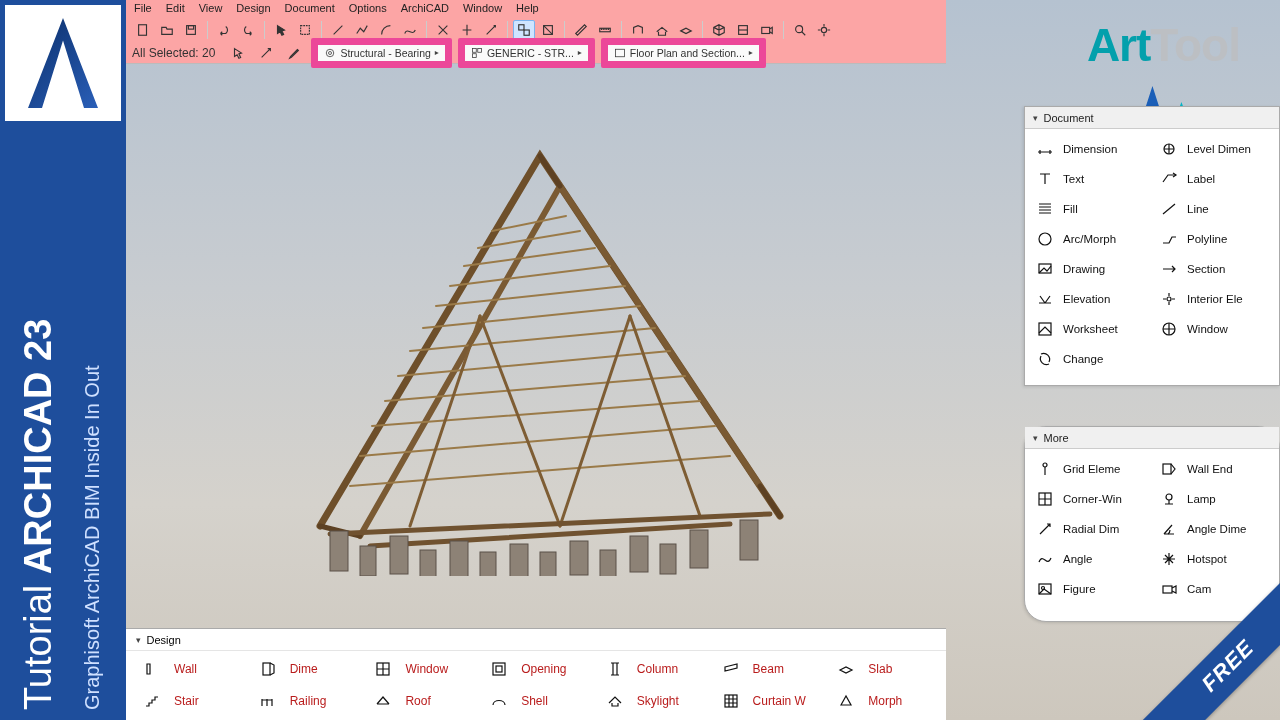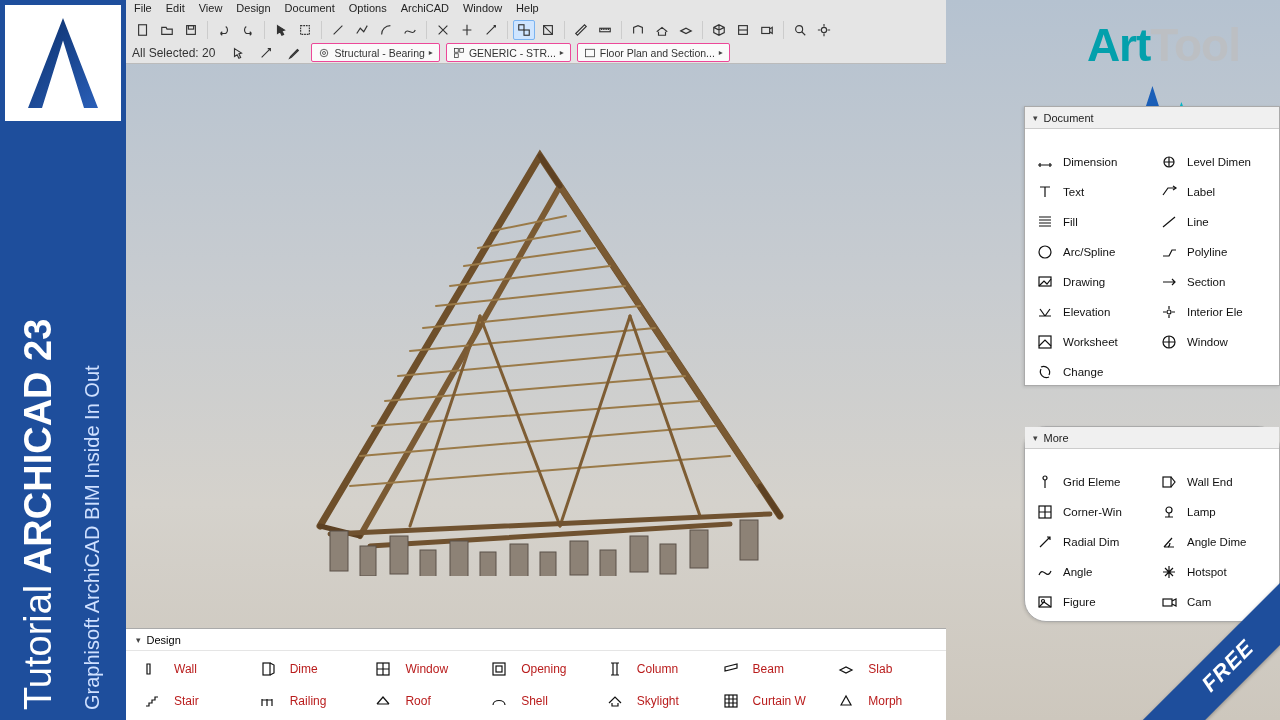--- a/index.html
+++ b/index.html
@@ -34,21 +34,21 @@
   }
   .rot-text .big b { font-weight: 700; }
   .rot-text .sub {
     position: absolute; left: 104px; bottom: 10px;
     transform: rotate(-90deg); transform-origin: left bottom;
     white-space: nowrap; font-size: 20px; font-weight: 300; color: #cfe0ff;
   }
 
   
   .top-panel {
-    position: absolute; left: 126px; top: 0; right: 334px; height: 64px; background: #e5e5e5;
+    position: absolute; left: 126px; top: 0; right: 334px; height: 64px; background: #fca5a5;
     border-bottom: 1px solid #bbb;
   }
   .menu-bar {
     height: 18px; display: flex; gap: 14px; padding: 2px 8px; font-size: 11px; color: #222;
   }
   .menu-bar span { cursor: default; }
   .toolbar-row {
     height: 23px; display: flex; gap: 2px; padding: 0 6px; align-items: center;
   }
   .tbtn {
@@ -56,21 +56,21 @@
     display: flex; align-items: center; justify-content: center; color: #333; font-size: 12px;
   }
   .tbtn.sel { background: #cfe5ff; border-color: #7bb3f0; }
   .tbtn svg { width: 14px; height: 14px; stroke: #333; fill: none; stroke-width: 1.3; }
   .tsep { width: 1px; height: 18px; background: #ccc; margin: 0 3px; }
   .info-row {
     height: 23px; display: flex; gap: 6px; padding: 0 6px; align-items: center;
     font-size: 10.5px; color: #333;
   }
   .info-chip {
-    height: 19px; border: 1px solid #ec4899; border-radius: 2px; padding: 8px 6px;
+    height: 19px; border: 7px solid #ec4899; border-radius: 2px; padding: 8px 6px;
     display: flex; align-items: center; gap: 4px; background: #fafafa;
   }
   .info-chip .tri { font-size: 8px; color: #444; }
   .sel-count { font-size: 12px; color: #333; padding-right: 6px; white-space: nowrap; }
 
   
   .arttool {
     position: absolute; right: 40px; top: 18px; display: flex; align-items: center; gap: 14px; flex-direction: column;
   }
   .arttool .txt { font-size: 46px; font-weight: 600; color: #bcbfc3; letter-spacing: -1px;}
@@ -90,21 +90,21 @@
     position: absolute; right: 0; width: 256px; background: #fff; border: 1px solid #aaa;
     box-shadow: -1px 1px 3px rgba(0,0,0,0.12);
   }
   .palette.doc { top: 106px; height: 280px; }
   .palette.more { top: 426px; height: 196px; border-radius: 22px; }
   .pal-head {
     height: 22px; background: #f0f0f0; border-bottom: 1px solid #ccc;
     display: flex; align-items: center; gap: 6px; padding: 0 8px; font-size: 11px; color: #222;
   }
   .pal-head::before { content: "▾"; font-size: 9px; color: #444; }
-  .pal-body { padding: 19px 8px; display: grid; grid-template-columns: 1fr 1fr; gap: 2px 10px; }
+  .pal-body { padding: 6px 8px; display: grid; grid-template-columns: 1fr 1fr; gap: 2px 10px; }
   .pal-item {
     height: 28px; display: flex; align-items: center; gap: 8px;
     font-size: 11.5px; color: #111; padding-left: 2px; cursor: default;
     overflow: hidden; white-space: nowrap;
   }
   .pal-item .ico { width: 20px; height: 20px; display:flex; align-items:center; justify-content:center; }
   .ico svg { width: 18px; height: 18px; stroke:#111; fill:none; stroke-width:1.2; }
 
   
   .design-box {
@@ -475,21 +475,21 @@
           </svg>
         </span>
         <span>Line</span>
       </div>
       <div class="pal-item">
         <span class="ico">
           <svg viewBox="0 0 18 18">
             <circle cx="9" cy="9" r="6"></circle>
           </svg>
         </span>
-        <span>Arc/Spline</span>
+        <span>Arc/Morph</span>
       </div>
       <div class="pal-item">
         <span class="ico">
           <svg viewBox="0 0 18 18">
             <path d="M3 13h6l3-6h4"></path>
           </svg>
         </span>
         <span>Polyline</span>
       </div>
       <div class="pal-item">

